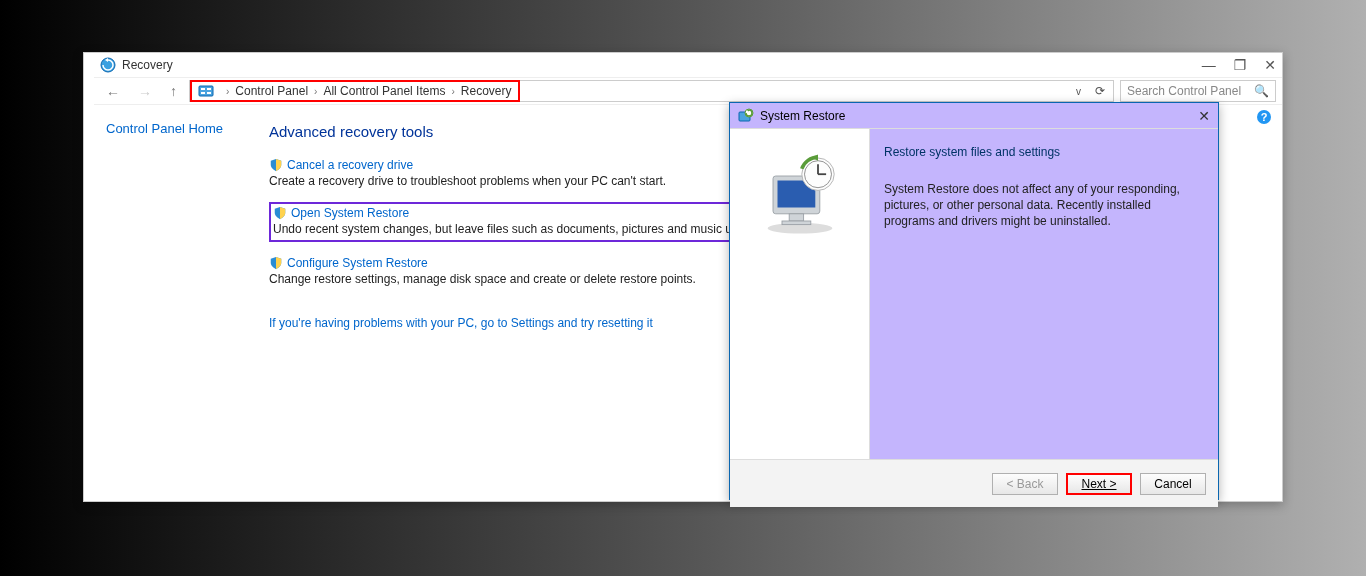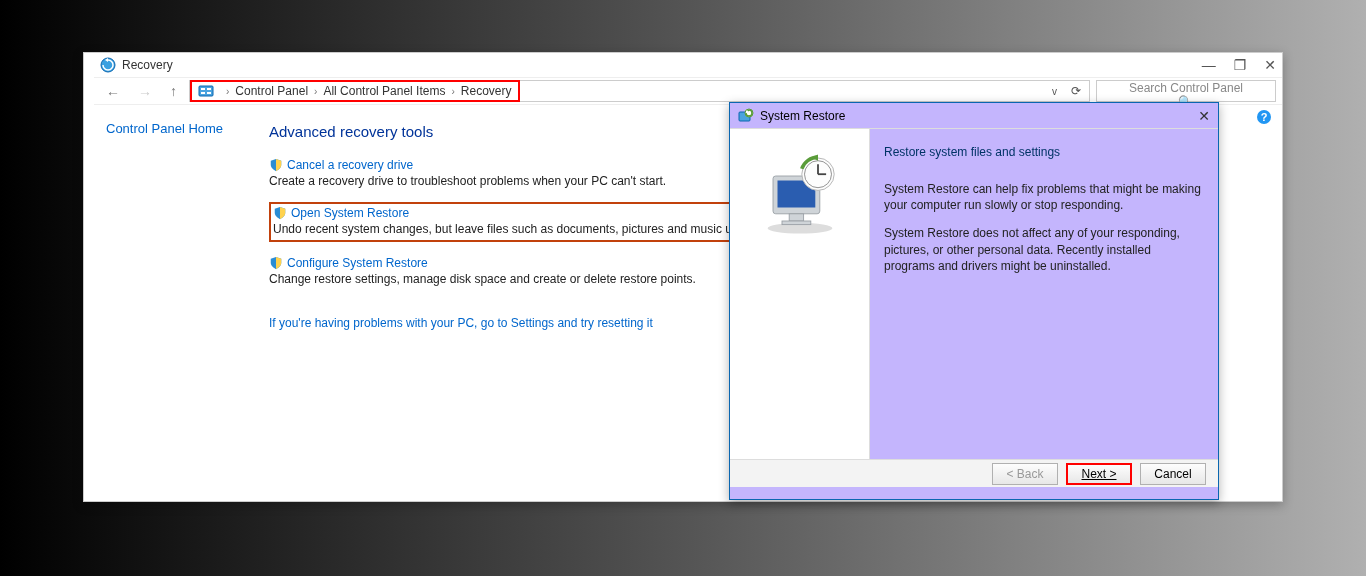--- a/index.html
+++ b/index.html
@@ -64,30 +64,29 @@
   gap: 6px;
   padding: 0 6px;
 }
 .highlight-red { border: 2px solid #ff0000; }
 .bc-item { cursor: pointer; text-align: center; }
 .bc-sep { color: #777; font-size: 10px; }
 .bc-dropdown { margin-left: auto; padding-right:6px; color:#555; font-size:10px;}
 .bc-refresh { padding: 0 8px; color:#555; font-size:12px; }
 
 .cp-search {
-  width: 180px;
+  width: 156px;
   height: 22px;
   border: 1px solid #ccc;
   display:flex;
   align-items:center;
   justify-content:space-between;
   padding:0 6px;
   color:#888;
   font-size:12px;
-  flex-direction:column;
 }
 .cp-body {
   display:flex;
   height: calc(100% - 52px);
 }
 .cp-side {
   width: 175px;
   padding: 16px 12px;
   font-size: 13px;
 }
@@ -96,21 +95,21 @@
   flex:1;
   padding: 18px 10px 10px 0;
   font-size: 12px;
   color: #222;
 }
 .cp-main h2 { color: #003399; font-weight: normal; font-size: 15px; margin-bottom: 18px; }
 .tool-block { margin-bottom: 14px; }
 .tool-block .tool-link { display:flex; align-items:center; gap:4px; }
 .tool-block .tool-link a { color:#0066cc; text-decoration:none; cursor:pointer; }
 .tool-block .tool-desc { color:#222; margin-top:2px; }
-.highlighted-tool { border: 2px solid #c2410c; padding: 2px 2px 4px 2px; display:inline-block; }
+.highlighted-tool { border: 2px solid #6d28d9; padding: 2px 2px 4px 2px; display:inline-block; }
 .cp-main .troubleshoot { color:#0066cc; cursor:pointer; margin-top: 16px; display:inline-block;}
 .help-icon { position:absolute; right:10px; top:56px; }
 
 
 .sr-dialog {
   position: absolute;
   left: 729px;
   top: 102px;
   width: 490px;
   height: 398px;
@@ -143,21 +142,21 @@
 }
 .sr-right {
   flex:1;
   padding: 16px 14px 10px 14px;
   font-size: 12px;
   color:#222;
 }
 .sr-right h3 { font-size: 12px; font-weight:normal; color:#003366; margin-bottom: 22px;}
 .sr-right p { margin-bottom: 12px; line-height: 1.35;}
 .sr-footer {
-  height: 28px;
+  height: 48px;
   border-top: 1px solid #ddd;
   display:flex;
   justify-content:flex-end;
   align-items:center;
   gap:8px;
   padding: 0 12px;
   background: #f3f3f3;
 }
 .sr-btn {
   min-width: 66px;
@@ -315,21 +314,20 @@
           <circle cx="70" cy="28" r="15" fill="none" stroke="#888"></circle>
           <line x1="70" y1="28" x2="70" y2="17" stroke="#444" stroke-width="2"></line>
           <line x1="70" y1="28" x2="79" y2="28" stroke="#444" stroke-width="2"></line>
           <path d="M52 22 A19 19 0 0 1 70 9" fill="none" stroke="#5a9c3a" stroke-width="4"></path>
           <path d="M70 6 L70 13 L63 9.5 Z" fill="#5a9c3a"></path>
         </svg>
       </span>
     </div>
     <div class="sr-right">
       <h3>Restore system files and settings</h3>
-      <p>System Restore can help fix problems that might be making your computer run slowly or stop responding.</p>
       <p>System Restore does not affect any of your responding, pictures, or other personal data. Recently installed programs and drivers might be uninstalled.</p>
     </div>
   </div>
   <div class="sr-footer">
     <div class="sr-btn disabled">&lt; Back</div>
     <div class="sr-btn next-highlight">Next &gt;</div>
     <div class="sr-btn">Cancel</div>
   </div>
 </div>
 

